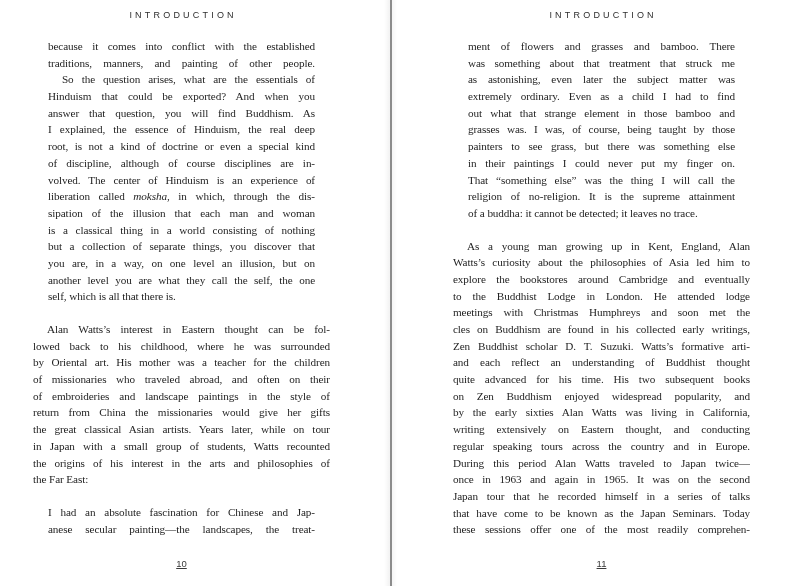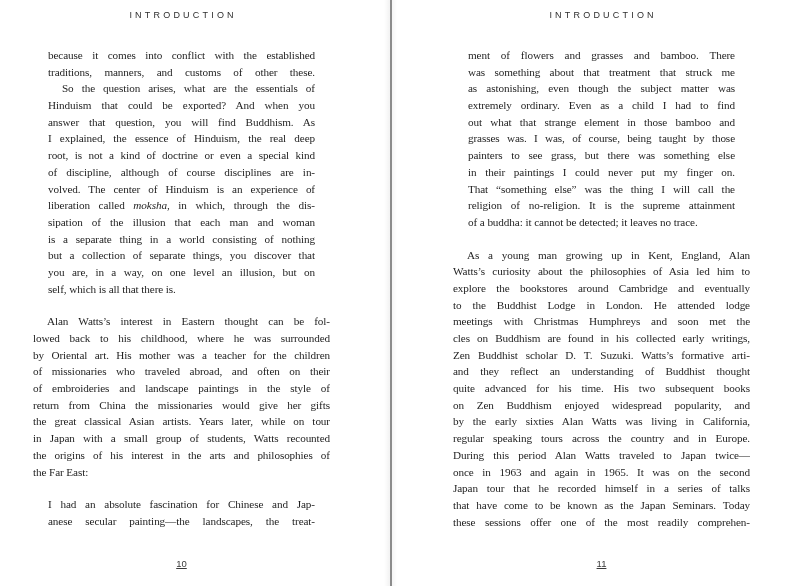--- a/index.html
+++ b/index.html
@@ -47,21 +47,21 @@
   .page-left  .running-head, .page-left  .text-column, .page-left  .page-number { left: 33px; }
   .page-right .running-head, .page-right .text-column, .page-right .page-number { left: 57px; }
 
   .text-column {
     position: absolute; top: 38px; width: 297px;
     color: var(--ink);
     font-size: 11.2px;
     letter-spacing: -0.1px;
   }
   .block { margin-top: 16px; }
-  .block:first-child { margin-top: 9px; }
+  .block:first-child { margin-top: 0; }
   .block.quote { padding: 0 15px; }
 
   .line {
     height: 16.7px; line-height: 16.7px;
     overflow: hidden;
     text-align: justify;
     text-align-last: justify;
     white-space: normal;
   }
   .line.last  { text-align-last: left; }
@@ -79,33 +79,34 @@
 </head>
 <body>
 
 <div class="spread">
 
   <div class="page page-left">
     <div class="running-head">INTRODUCTION</div>
     <div class="text-column">
         <div class="block quote">
           <div class="line">because it comes into conflict with the established</div>
-          <div class="line">traditions, manners, and customs of other these.</div>
+          <div class="line">traditions, manners, and painting of other people.</div>
           <div class="line indent">So the question arises, what are the essentials of</div>
           <div class="line">Hinduism that could be exported? And when you</div>
           <div class="line">answer that question, you will find Buddhism. As</div>
           <div class="line">I explained, the essence of Hinduism, the real deep</div>
           <div class="line">root, is not a kind of doctrine or even a special kind</div>
           <div class="line">of discipline, although of course disciplines are in-</div>
           <div class="line">volved. The center of Hinduism is an experience of</div>
           <div class="line">liberation called <i>moksha</i>, in which, through the dis-</div>
           <div class="line">sipation of the illusion that each man and woman</div>
-          <div class="line">is a separate thing in a world consisting of nothing</div>
+          <div class="line">is a classical thing in a world consisting of nothing</div>
           <div class="line">but a collection of separate things, you discover that</div>
           <div class="line">you are, in a way, on one level an illusion, but on</div>
+          <div class="line">another level you are what they call the self, the one</div>
           <div class="line last">self, which is all that there is.</div>
         </div>
         <div class="block body">
           <div class="line indent">Alan Watts’s interest in Eastern thought can be fol-</div>
           <div class="line">lowed back to his childhood, where he was surrounded</div>
           <div class="line">by Oriental art. His mother was a teacher for the children</div>
           <div class="line">of missionaries who traveled abroad, and often on their</div>
           <div class="line">of embroideries and landscape paintings in the style of</div>
           <div class="line">return from China the missionaries would give her gifts</div>
           <div class="line">the great classical Asian artists. Years later, while on tour</div>
@@ -124,42 +125,43 @@
   <div class="gutter-shade-left"></div>
   <div class="gutter-line"></div>
   <div class="gutter-shade-right"></div>
 
   <div class="page page-right">
     <div class="running-head">INTRODUCTION</div>
     <div class="text-column">
         <div class="block quote">
           <div class="line">ment of flowers and grasses and bamboo. There</div>
           <div class="line">was something about that treatment that struck me</div>
-          <div class="line">as astonishing, even though the subject matter was</div>
+          <div class="line">as astonishing, even later the subject matter was</div>
           <div class="line">extremely ordinary. Even as a child I had to find</div>
           <div class="line">out what that strange element in those bamboo and</div>
           <div class="line">grasses was. I was, of course, being taught by those</div>
           <div class="line">painters to see grass, but there was something else</div>
           <div class="line">in their paintings I could never put my finger on.</div>
           <div class="line">That “something else” was the thing I will call the</div>
           <div class="line">religion of no-religion. It is the supreme attainment</div>
           <div class="line last">of a buddha: it cannot be detected; it leaves no trace.</div>
         </div>
         <div class="block body">
           <div class="line indent">As a young man growing up in Kent, England, Alan</div>
           <div class="line">Watts’s curiosity about the philosophies of Asia led him to</div>
           <div class="line">explore the bookstores around Cambridge and eventually</div>
           <div class="line">to the Buddhist Lodge in London. He attended lodge</div>
           <div class="line">meetings with Christmas Humphreys and soon met the</div>
           <div class="line">cles on Buddhism are found in his collected early writings,</div>
           <div class="line">Zen Buddhist scholar D. T. Suzuki. Watts’s formative arti-</div>
-          <div class="line">and they reflect an understanding of Buddhist thought</div>
+          <div class="line">and each reflect an understanding of Buddhist thought</div>
           <div class="line">quite advanced for his time. His two subsequent books</div>
           <div class="line">on Zen Buddhism enjoyed widespread popularity, and</div>
           <div class="line">by the early sixties Alan Watts was living in California,</div>
+          <div class="line">writing extensively on Eastern thought, and conducting</div>
           <div class="line">regular speaking tours across the country and in Europe.</div>
           <div class="line">During this period Alan Watts traveled to Japan twice—</div>
           <div class="line">once in 1963 and again in 1965. It was on the second</div>
           <div class="line">Japan tour that he recorded himself in a series of talks</div>
           <div class="line">that have come to be known as the Japan Seminars. Today</div>
           <div class="line">these sessions offer one of the most readily comprehen-</div>
         </div>
       </div>
     <div class="page-number">11</div>
   </div>

